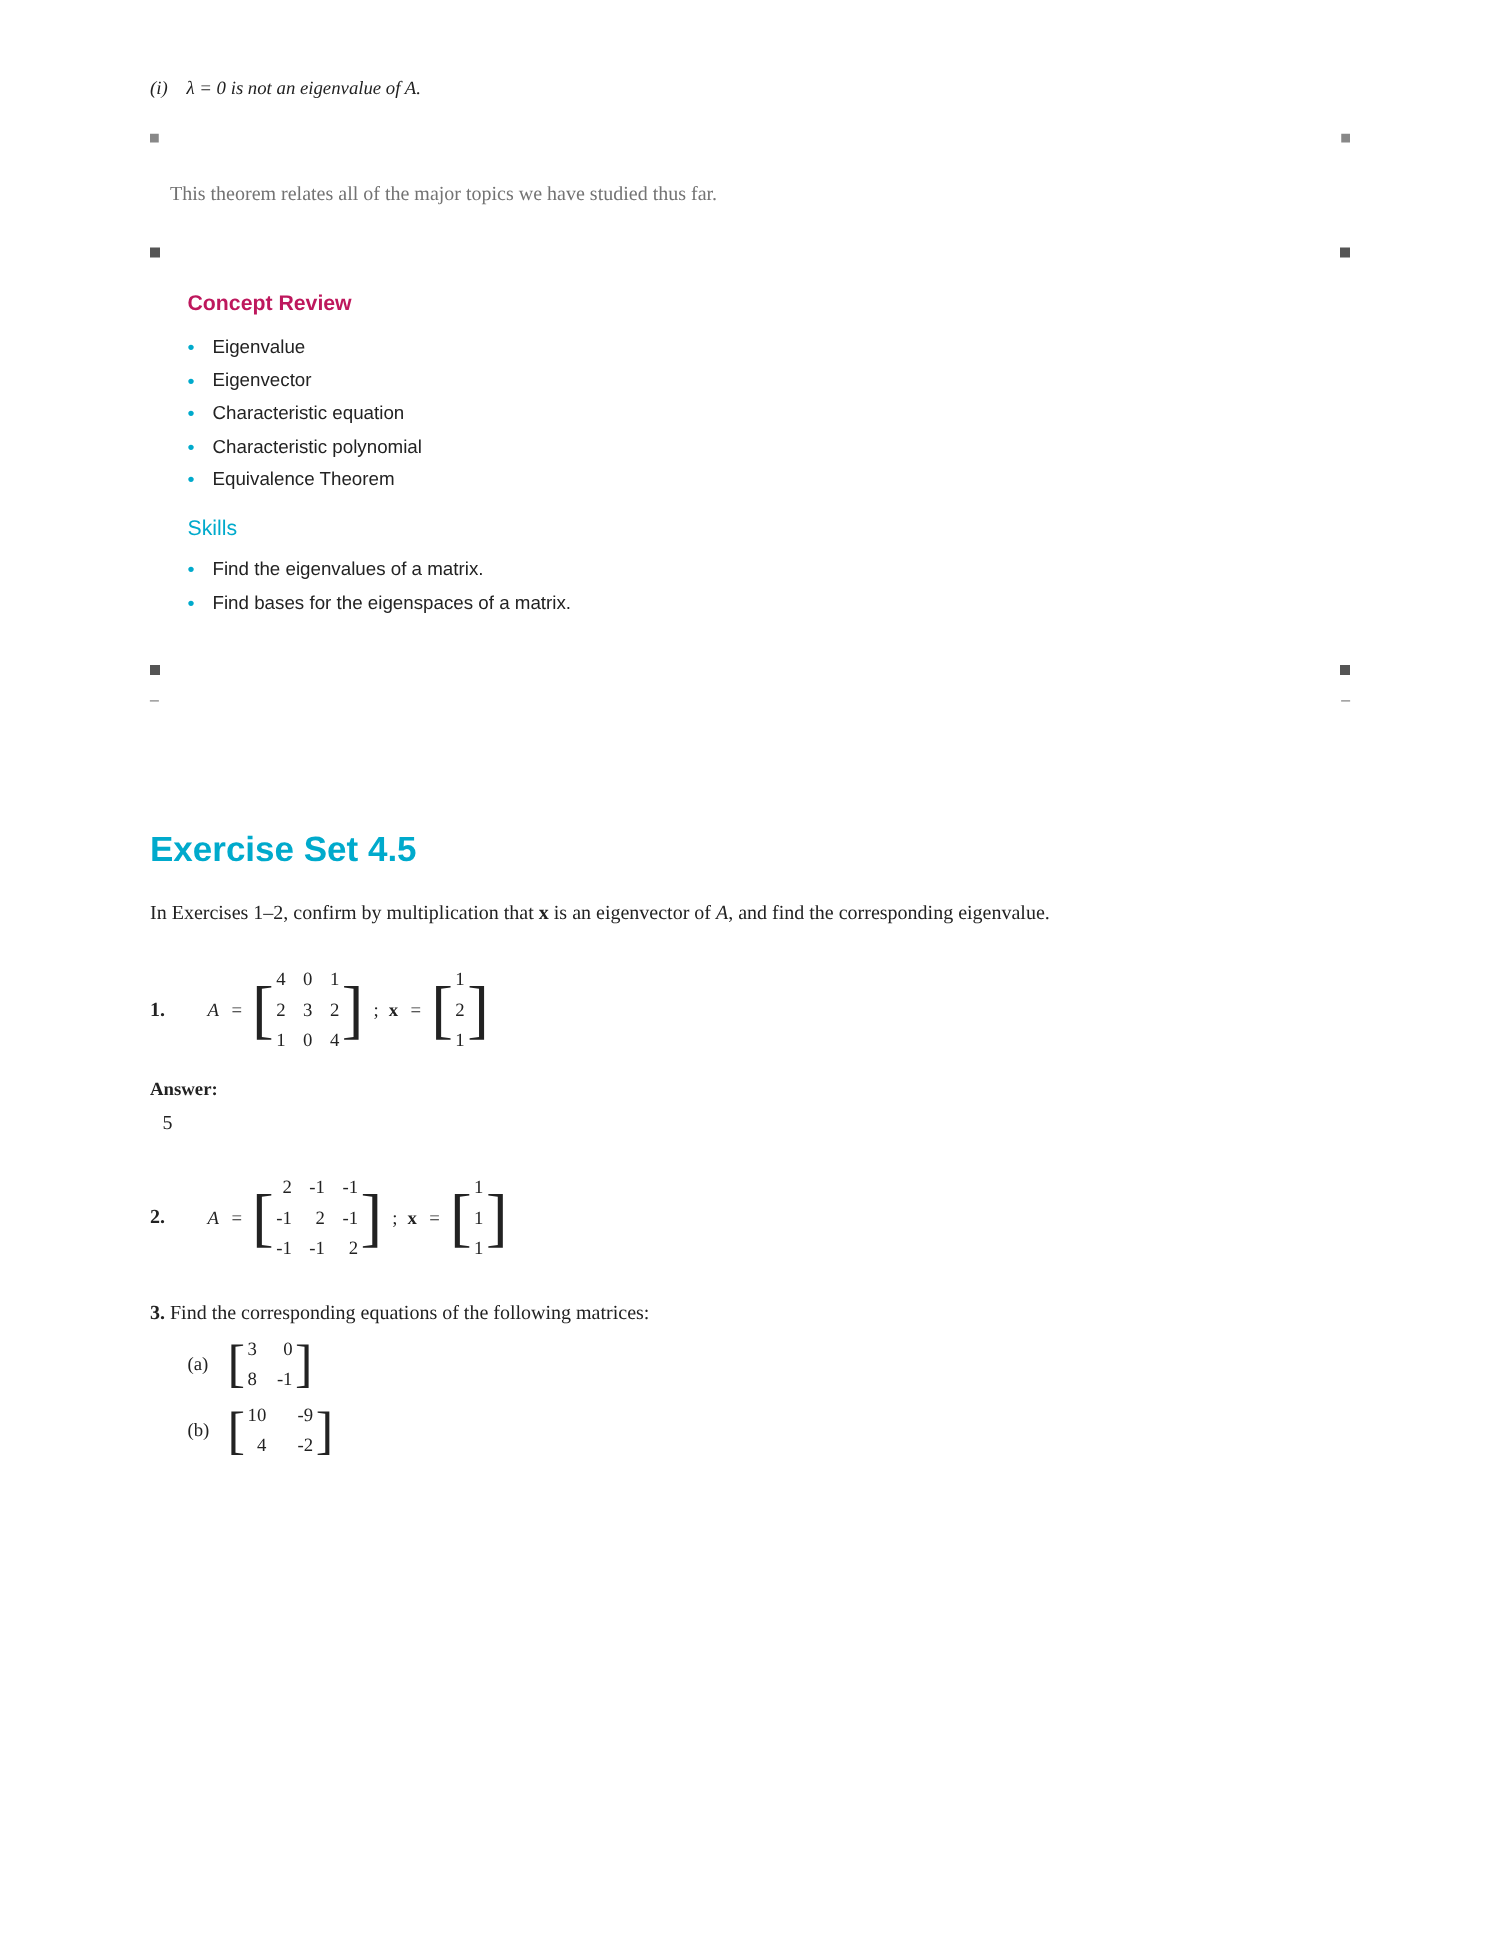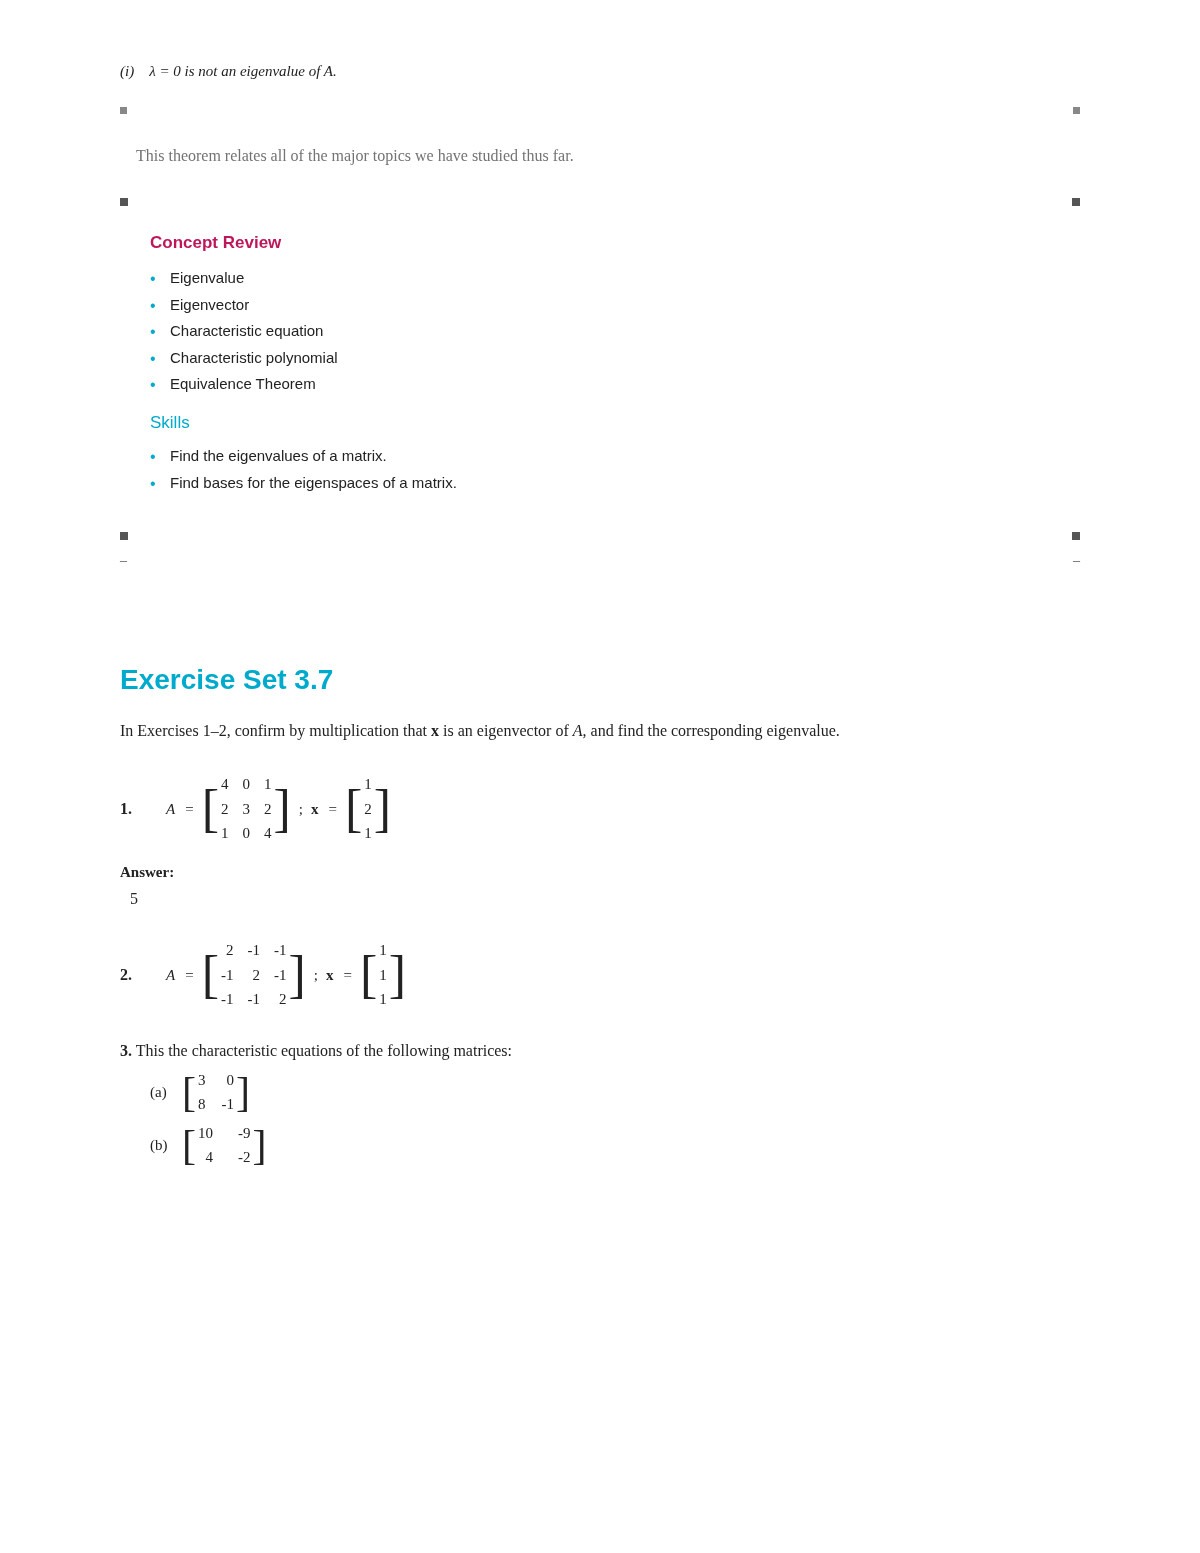--- a/index.html
+++ b/index.html
@@ -251,21 +251,21 @@
 
 
 <div class="section-divider">
   <span class="divider-line">–</span>
   <span class="divider-line">–</span>
 </div>
 
 <br><br>
 
 
-<div class="exercise-title">Exercise Set 3.7</div>
+<div class="exercise-title">Exercise Set 4.5</div>
 
 
 <div class="exercise-intro">
   In Exercises 1–2, confirm by multiplication that <b>x</b> is an eigenvector of <i>A</i>, and find the corresponding eigenvalue.
 </div>
 
 
 <div class="exercise-item">
   <span class="exercise-num">1.</span>
   <div class="math-block">
@@ -345,21 +345,21 @@
       </div>
       <span class="matrix-bracket-right">]</span>
     </div>
   </div>
 </div>
 
 
 <div class="exercise-item exercise-3">
   <div>
     <span class="exercise-num">3.</span>
-    <span> <span>This the characteristic equations of the following matrices:</span></span>
+    <span> <span>Find the corresponding equations of the following matrices:</span></span>
   </div>
 
   <div class="sub-item">
     <span class="sub-label">(a)</span>
     <div class="matrix-wrapper">
       <span class="matrix-bracket-left" style="font-size:42px;">[</span>
       <div class="matrix-cells matrix-2x2" style="gap: 2px 16px;">
         <span>3</span>
         <span>0</span>
         <span>8</span>

